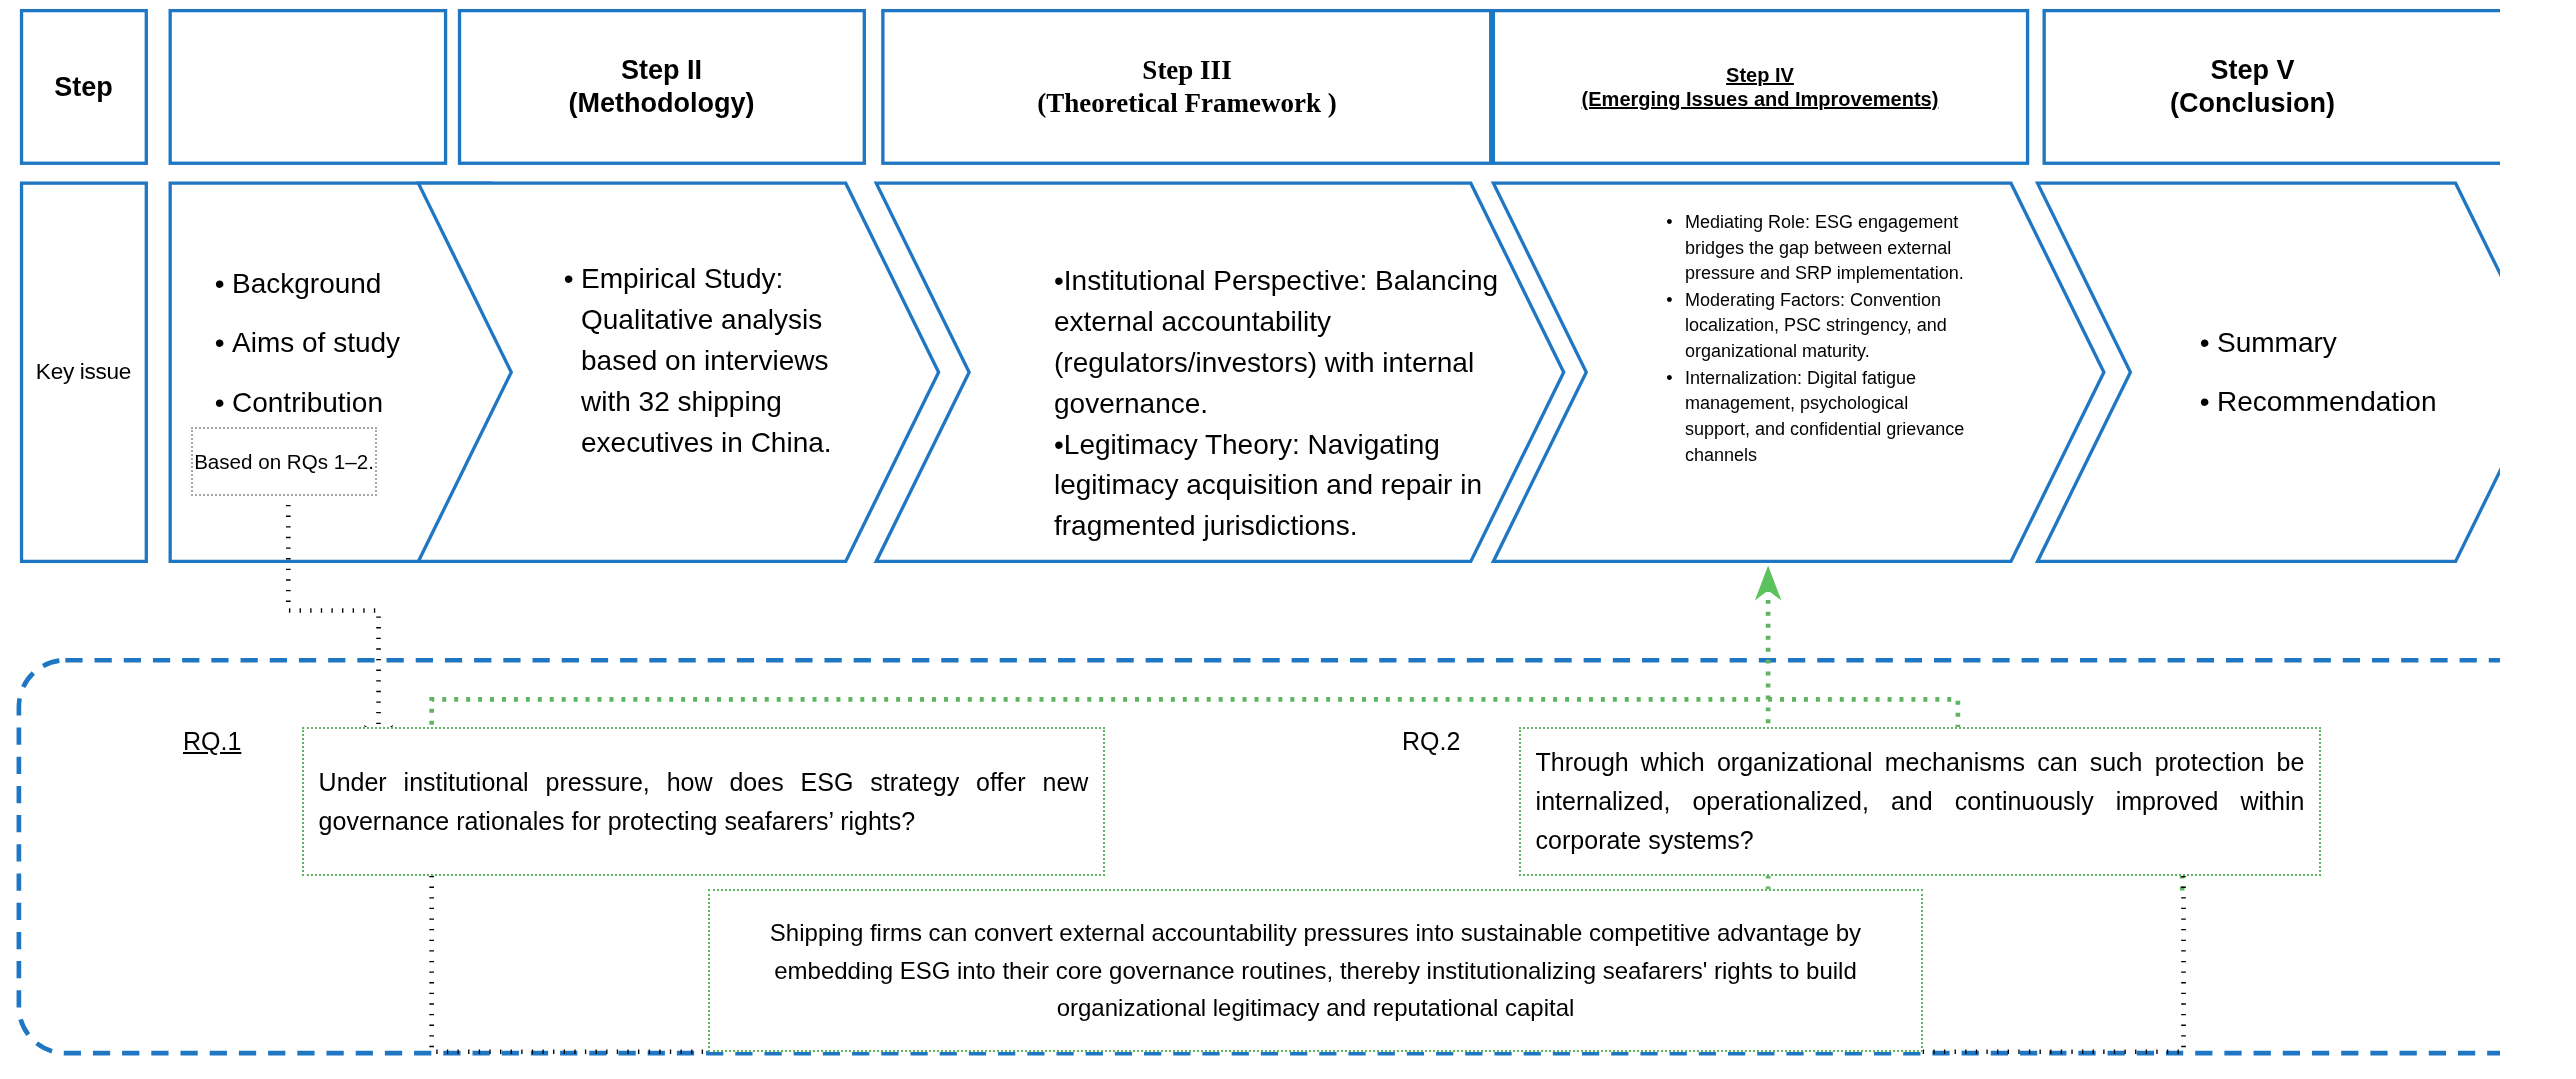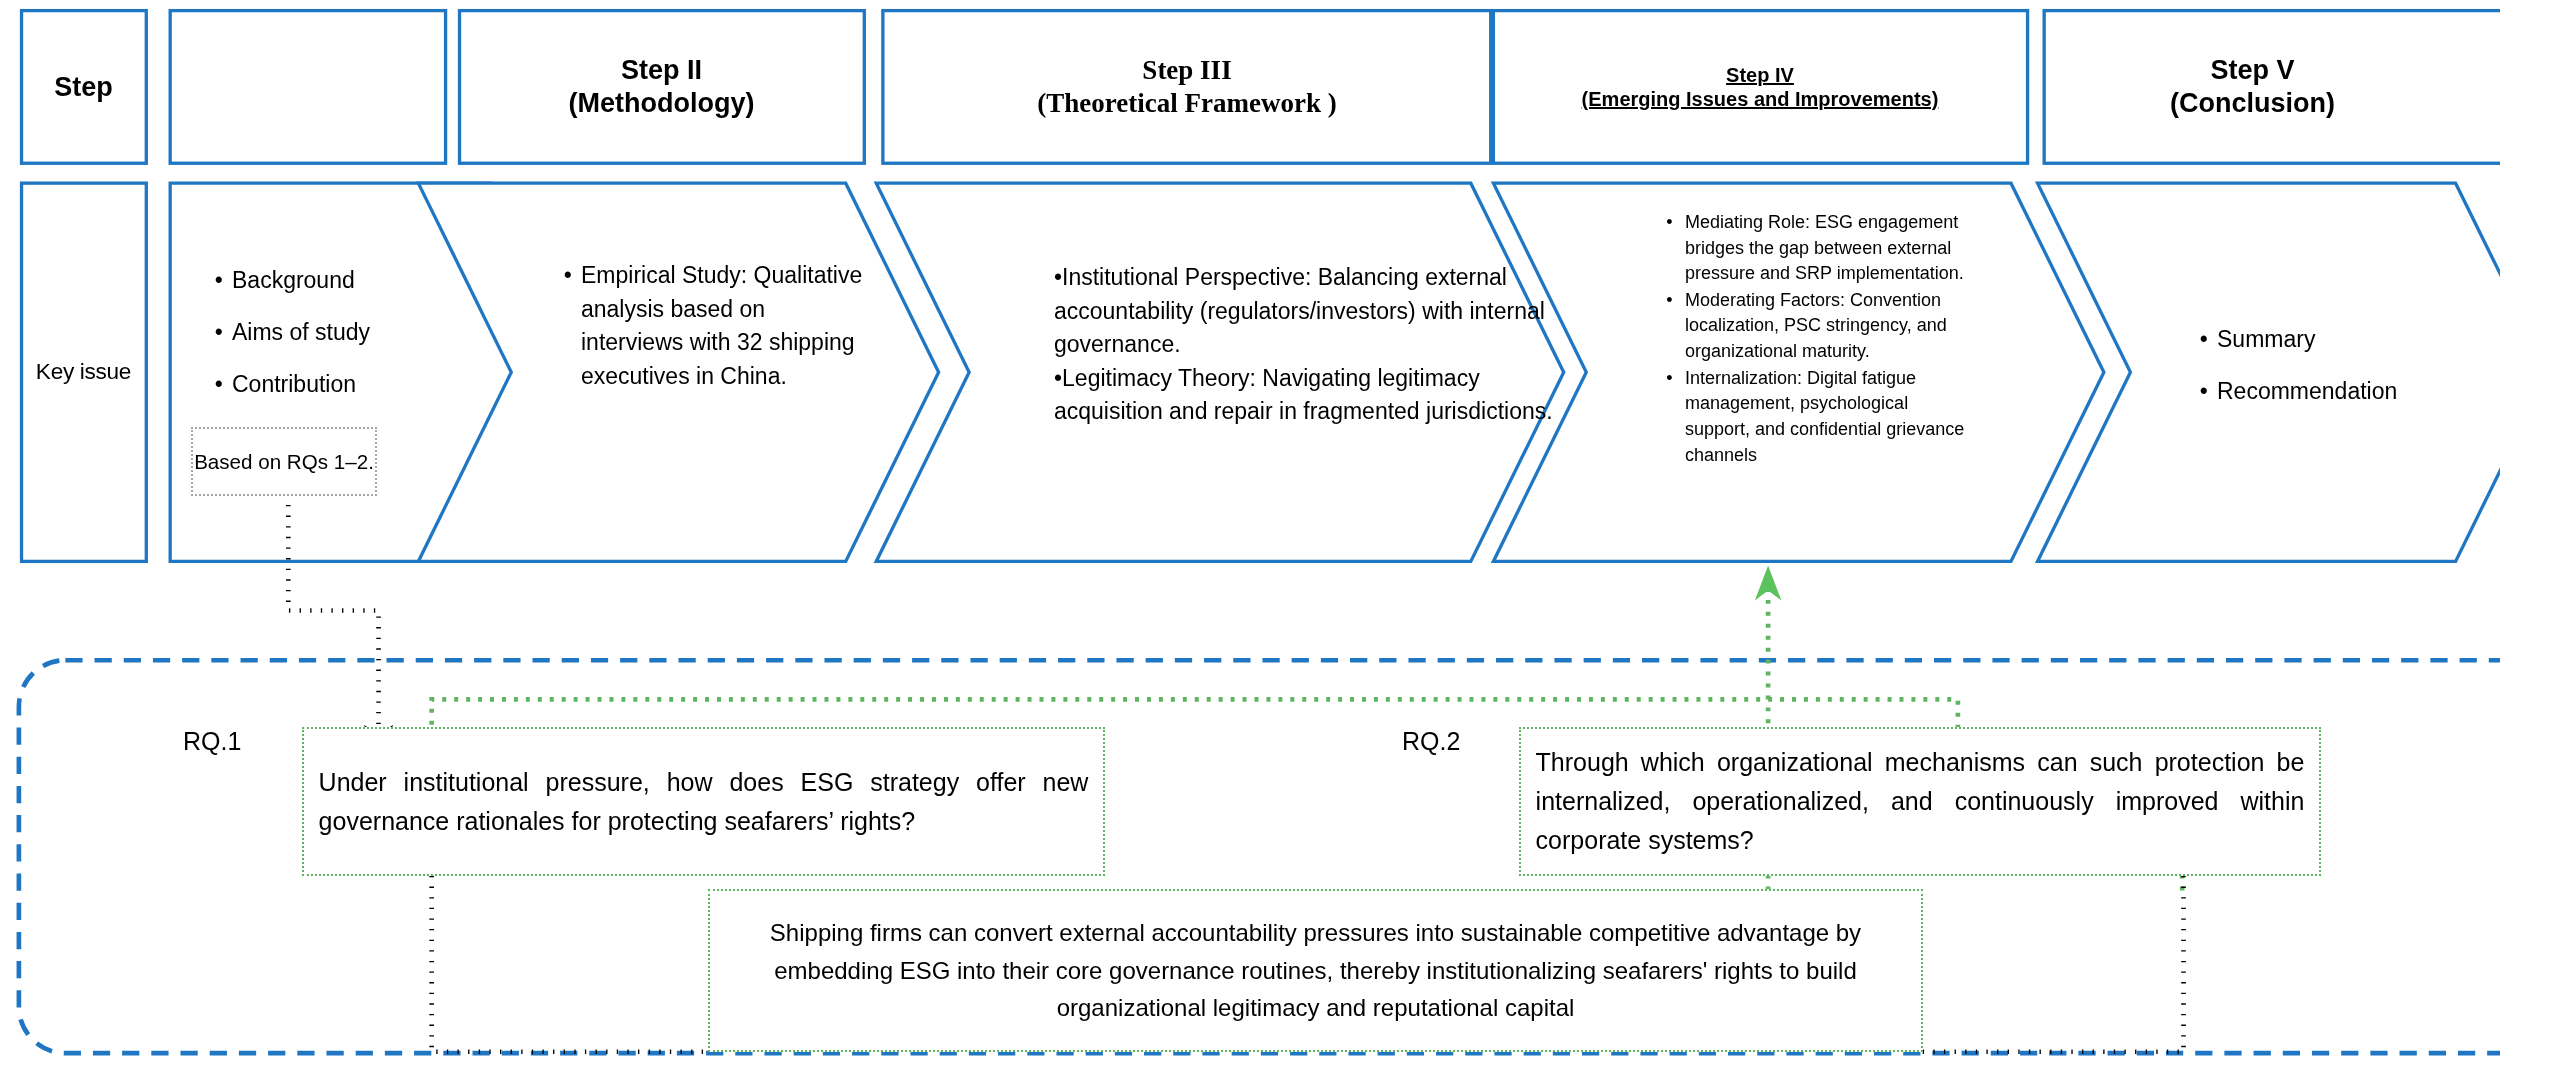--- a/index.html
+++ b/index.html
@@ -17,21 +17,21 @@
   }
   .step-head.small{font-size:20px;text-decoration:underline;}
 
   
   .key-issue{
     display:flex;align-items:center;justify-content:center;
     font-size:22.6px;line-height:1.2;text-align:center;letter-spacing:-0.3px;
   }
 
   
-  .chev-text{font-size:23px;line-height:1.46;color:#000;}
+  .chev-text{font-size:28px;line-height:1.46;color:#000;}
   .chev-text ul{margin:0;padding:0;list-style:none;}
   .chev-text li{position:relative;padding-left:20px;margin:0 0 6.6px 0;}
   .chev-text li:before{content:"\2022";position:absolute;left:2.7px;top:0;}
   .chev-text p{margin:0;text-indent:0;}
 
   .chev-text.tiny{font-size:18px;line-height:1.42;}
   .chev-text.tiny li{padding-left:24px;margin-bottom:1.3px;}
   .chev-text.tiny li:before{left:5.3px;}
 
   .chev-text.s3 p{margin:0;}
@@ -176,21 +176,21 @@
     </ul>
   </div>
 
   <div class="txt chev-text spacedbul" style="left:2197px;top:323px;width:319px;">
     <ul>
       <li>Summary</li>
       <li>Recommendation</li>
     </ul>
   </div>
 
-  <div class="txt rq-label" style="left:183px;top:729px;width:106px;">
+  <div class="txt rq-label" style="left:183px;top:729px;width:106px;text-decoration:underline;">
     <span>RQ.1</span>
   </div>
   <div class="txt q-box" style="left:302px;top:727px;width:803px;height:149px;">
     <div class="inner">Under institutional pressure, how does ESG strategy offer new governance rationales for protecting seafarers’ rights?</div>
   </div>
 
   <div class="txt rq-label" style="left:1402px;top:729px;width:106px;">
     <span>RQ.2</span>
   </div>
   <div class="txt q-box" style="left:1519px;top:727px;width:802px;height:149px;">

